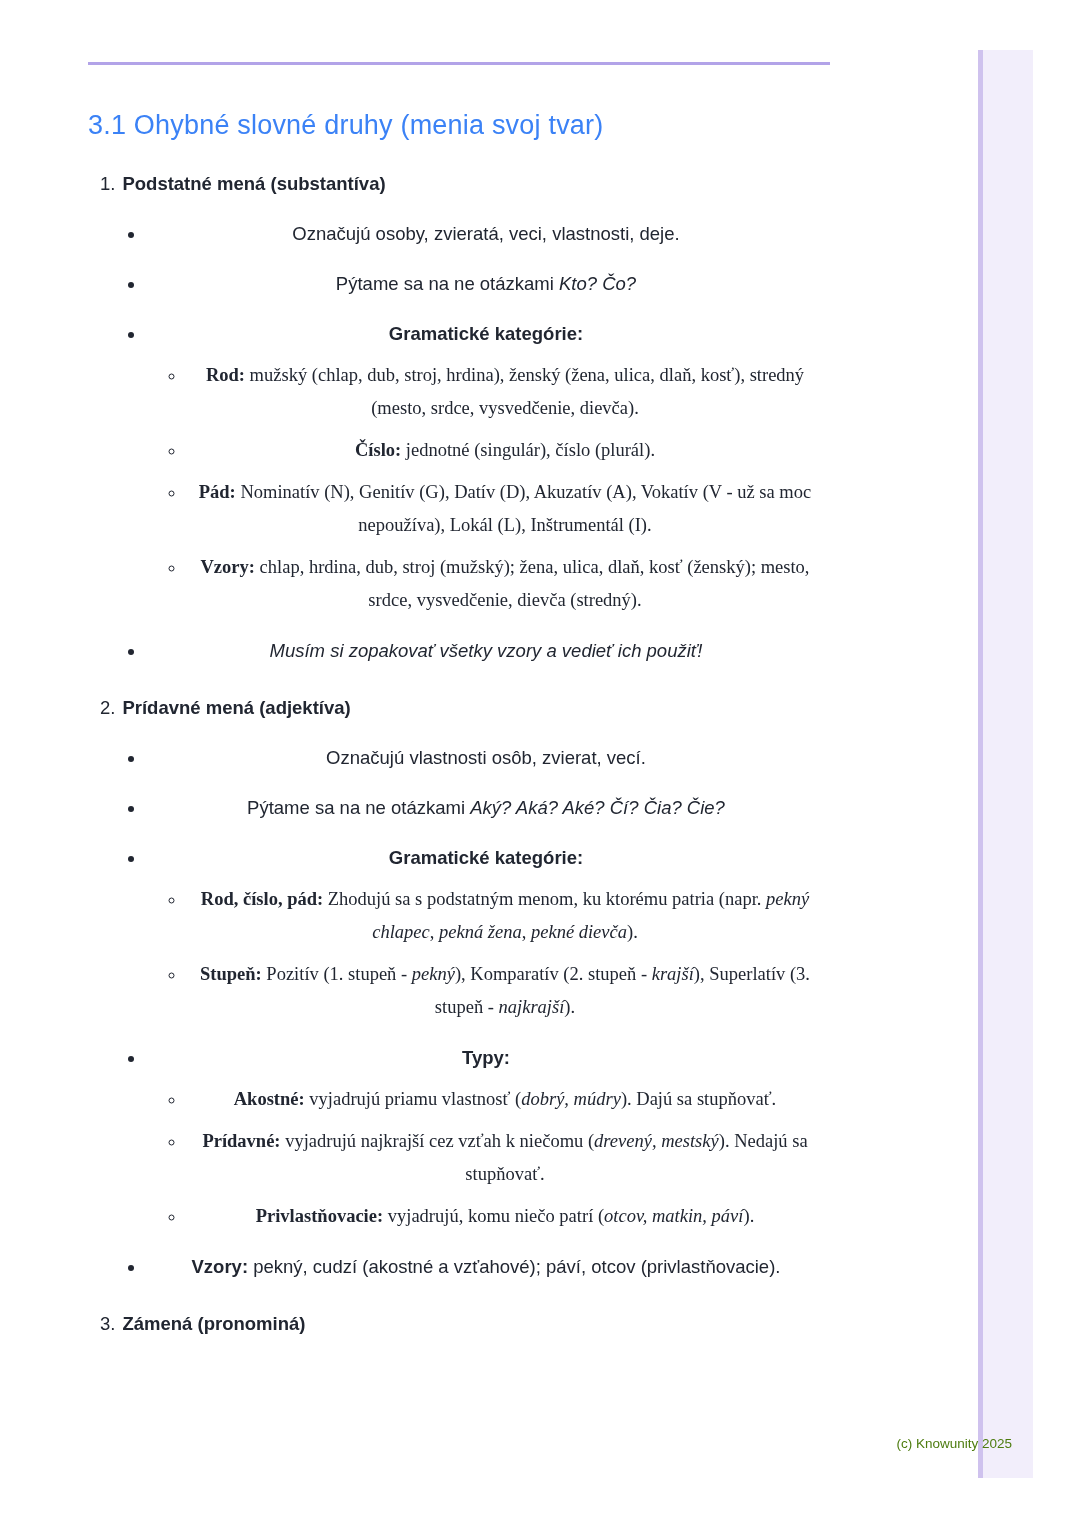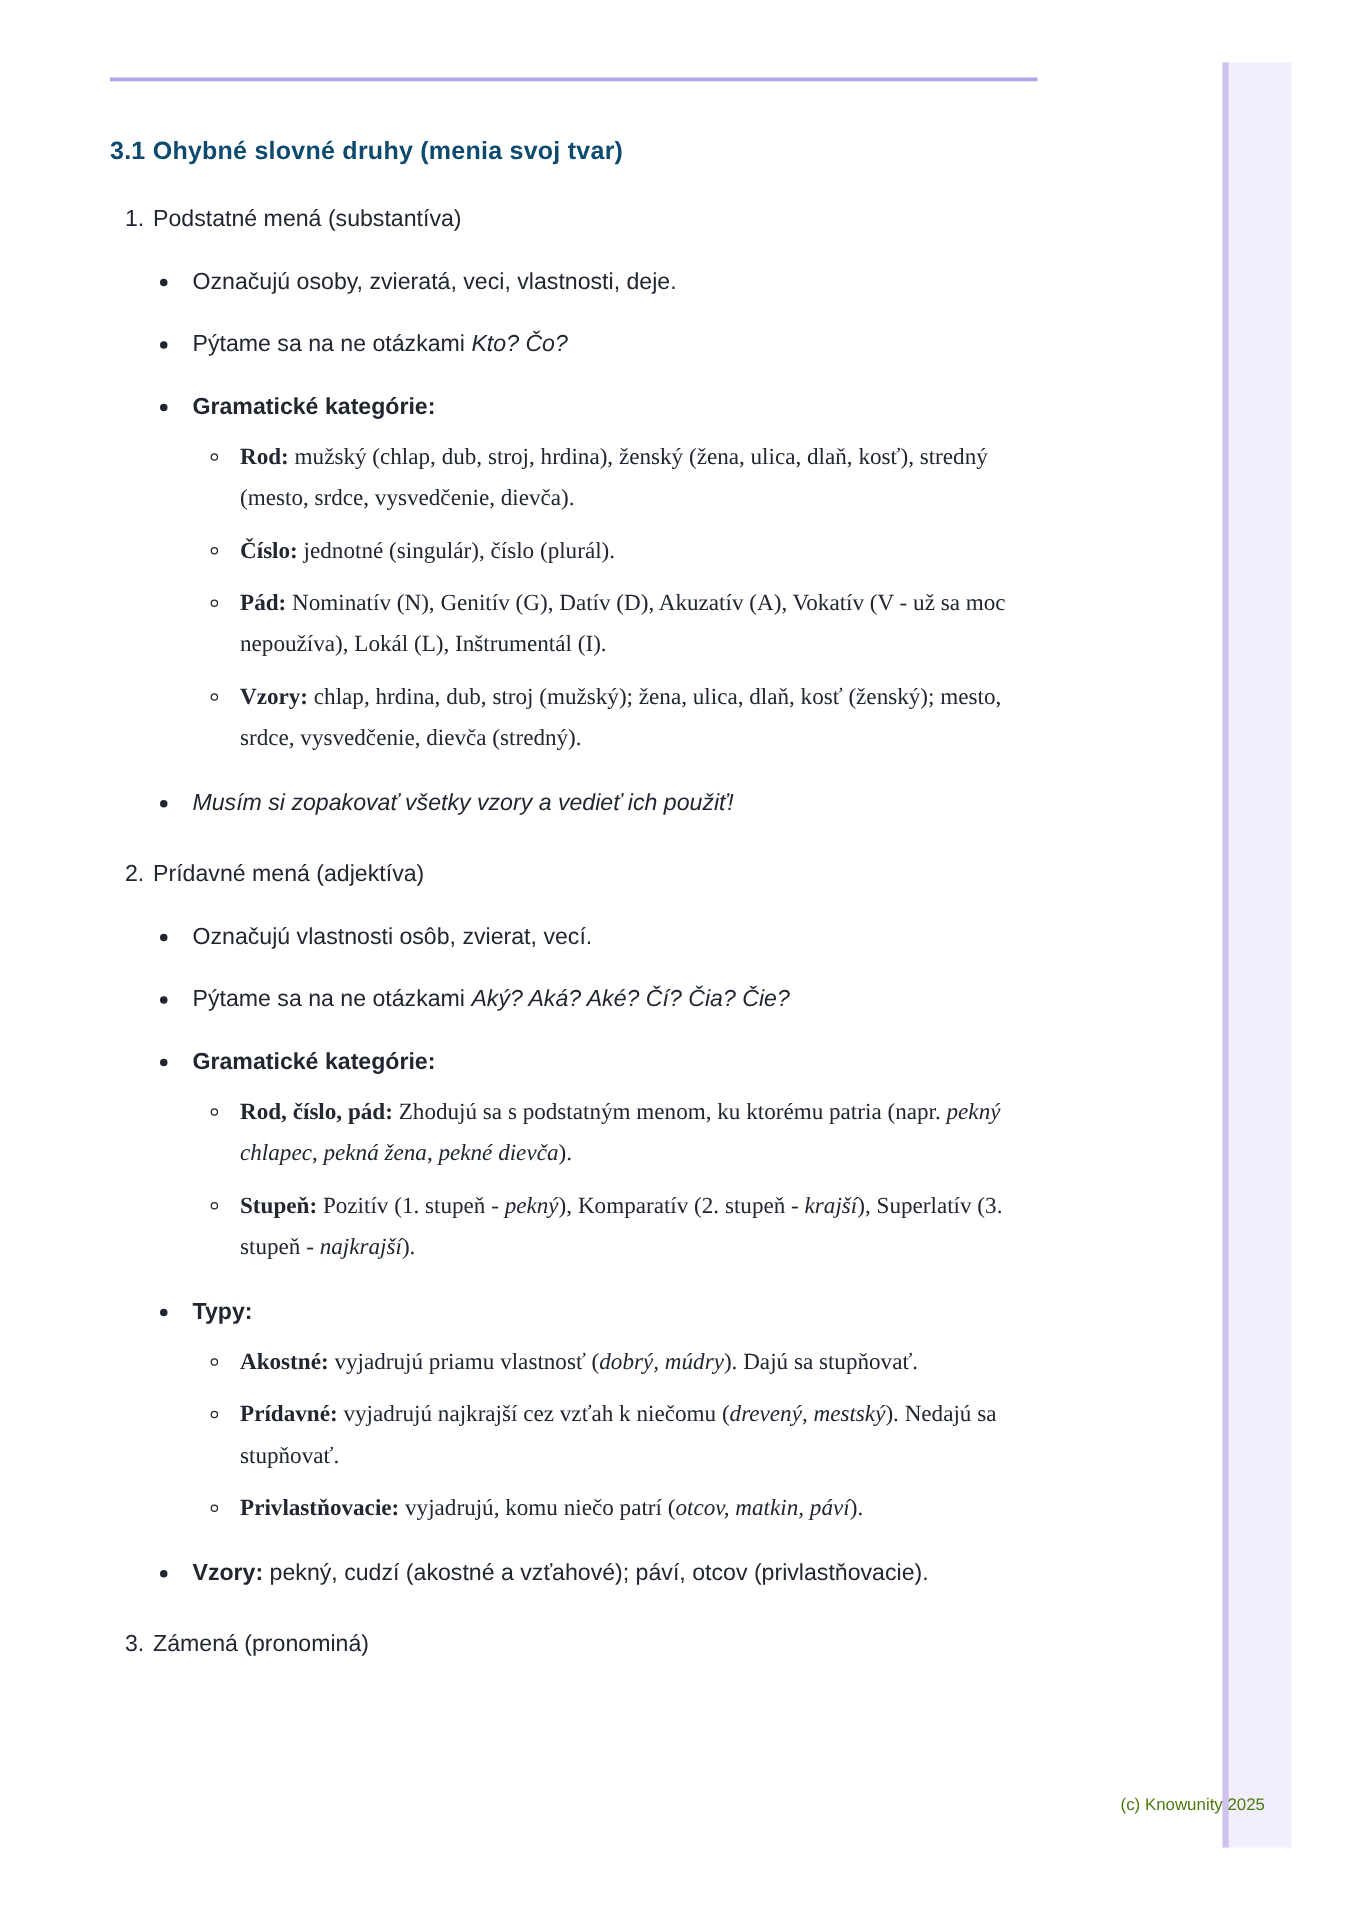--- a/index.html
+++ b/index.html
@@ -15,31 +15,32 @@
     font-size:32px;font-weight:700;color:#7533d6;line-height:1.25;
     letter-spacing:.2px;margin:0;
   }
   .divider{
     height:3px;background:#b2a3e8;border:none;margin:16px 0 0 0;width:742px;
   }
   .intro{
     margin:32px 0 0 0;font-size:18.5px;line-height:26px;
   }
   .h2{
-    font-size:20px;font-weight:700;color:#0c4a6e;line-height:1.25;
+    font-size:27px;font-weight:400;color:#3b82f6;line-height:1.25;
     margin:44px 0 0 0;letter-spacing:.2px;
   }
   .ol-wrap{margin-top:28px;width:730px;}
   .oli{margin:0 0 28px 0;}
   .oli-head{display:flex;gap:7px;padding-left:12px;font-size:18.5px;line-height:26px;}
   .oli-head .num{font-weight:400;}
-  .oli-head .ttl{font-weight:400;text-align:right;}
+  .oli-head .ttl{font-weight:700;text-align:right;}
   ul.l1{
     list-style:disc;margin:20px 0 0 36px;padding:0 0 0 22px;
     font-size:18.5px;
+    text-align:center;
   }
   ul.l1>li{margin:17px 0;padding-left:8px;line-height:33px;}
   ul.l2{
     list-style:circle;margin:8px 0 0 12px;padding:0 0 0 20px;font-family:Liberation Serif, serif;
   }
   ul.l2>li{margin:9px 0;padding-left:6px;line-height:33px;}
   li::marker{color:#212631;}
   .b{font-weight:700;}
   .i{font-style:italic;}
   .side-bar{

